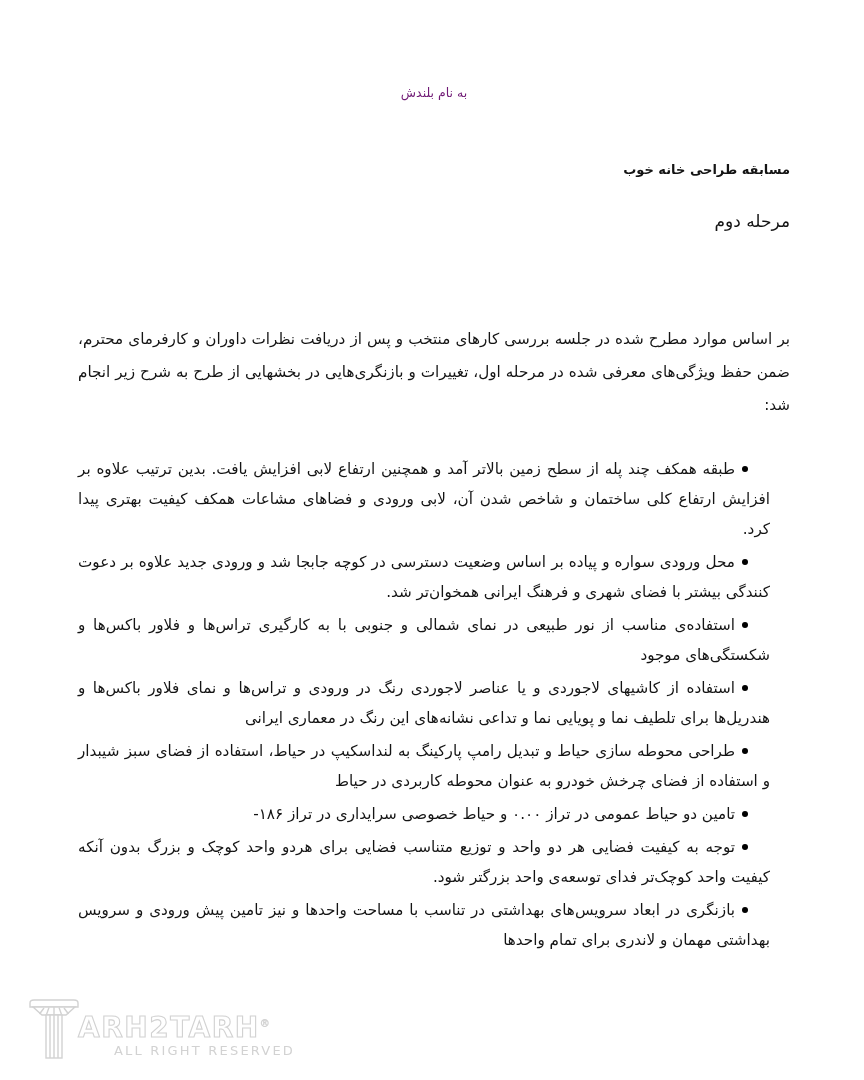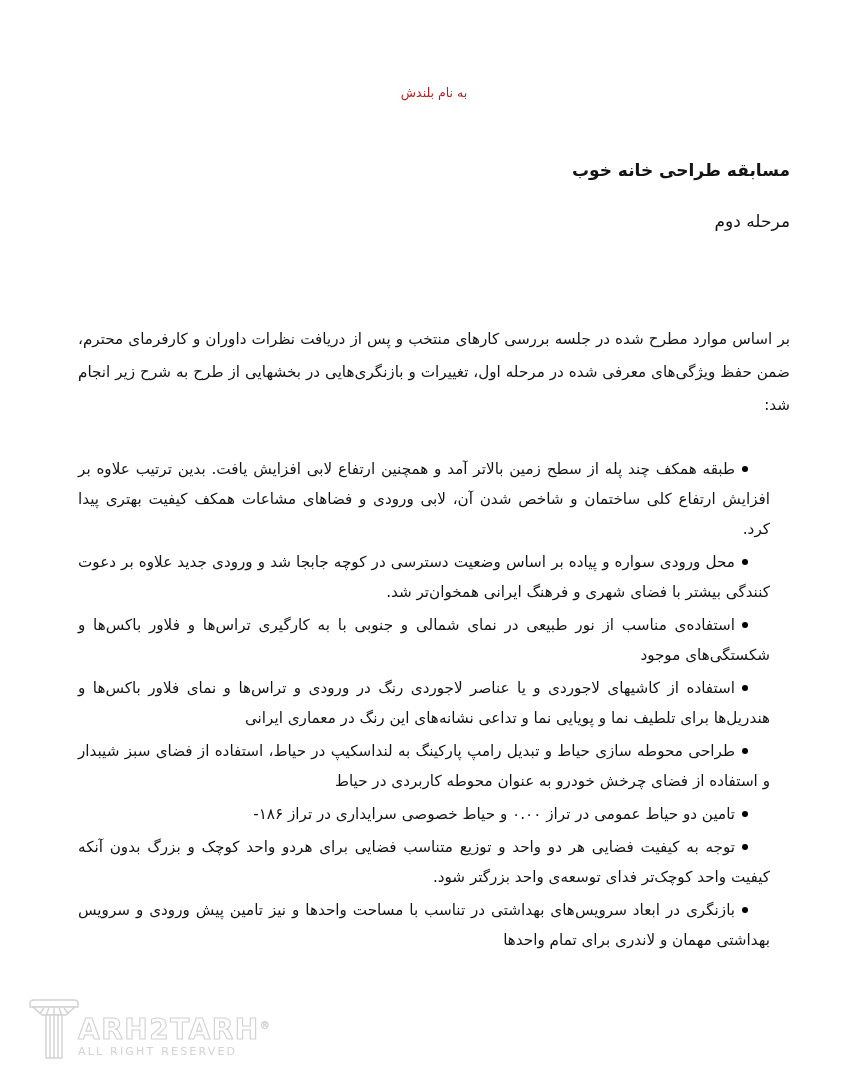--- a/index.html
+++ b/index.html
@@ -15,25 +15,25 @@
     overflow: hidden;
   }
   .content {
     padding: 0 74px 0 78px;
   }
   .bismillah {
     padding-top: 84px;
     text-align: center;
     font-size: 12.5px;
     line-height: 18px;
-    color: #b91c1c;
+    color: #701a75;
   }
   .doc-title {
     margin: 56px 0 0 0;
-    font-size: 17px;
+    font-size: 13px;
     font-weight: bold;
     text-align: right;
     line-height: 24px;
   }
   .doc-subtitle {
     margin: 27px 0 0 0;
     font-size: 17px;
     font-weight: normal;
     text-align: right;
     line-height: 24px;
@@ -89,25 +89,26 @@
     -webkit-text-stroke: 1.1px #d2d2d2;
     font-family: "DejaVu Sans", sans-serif;
   }
   .wm-reg {
     font-size: 10px;
     vertical-align: 10px;
     color: #ffffff;
     -webkit-text-stroke: 0.6px #d2d2d2;
   }
   .wm-tagline {
-    font-size: 11px;
+    font-size: 13px;
     letter-spacing: 2.2px;
     color: #d2d2d2;
     margin-top: 1px;
     white-space: nowrap;
+    margin-left: 36px;
   }
 </style>
 </head>
 <body>
 
 <div class="page">
   <div class="content">
     <div class="bismillah">به نام بلندش</div>
     <h1 class="doc-title">مسابقه طراحی خانه خوب</h1>
     <h2 class="doc-subtitle">مرحله دوم</h2>

